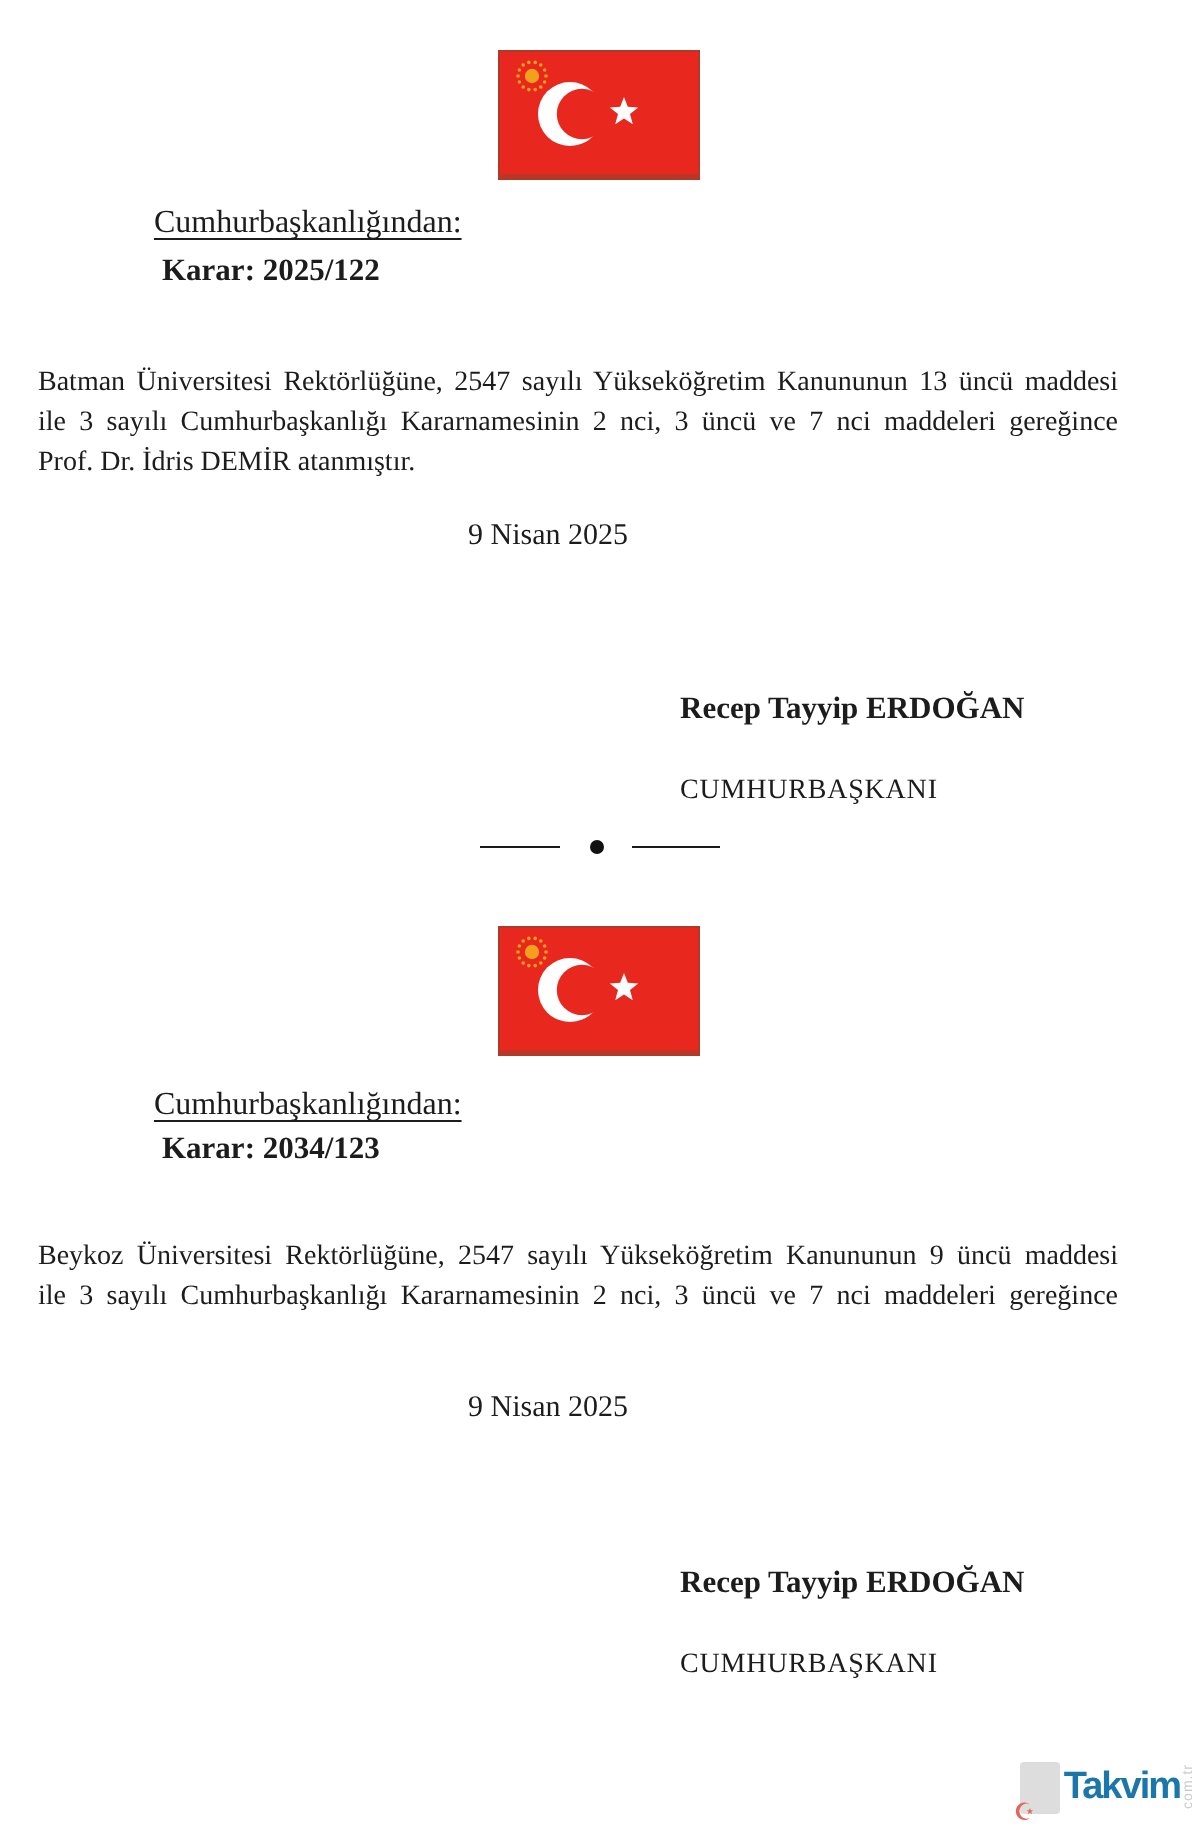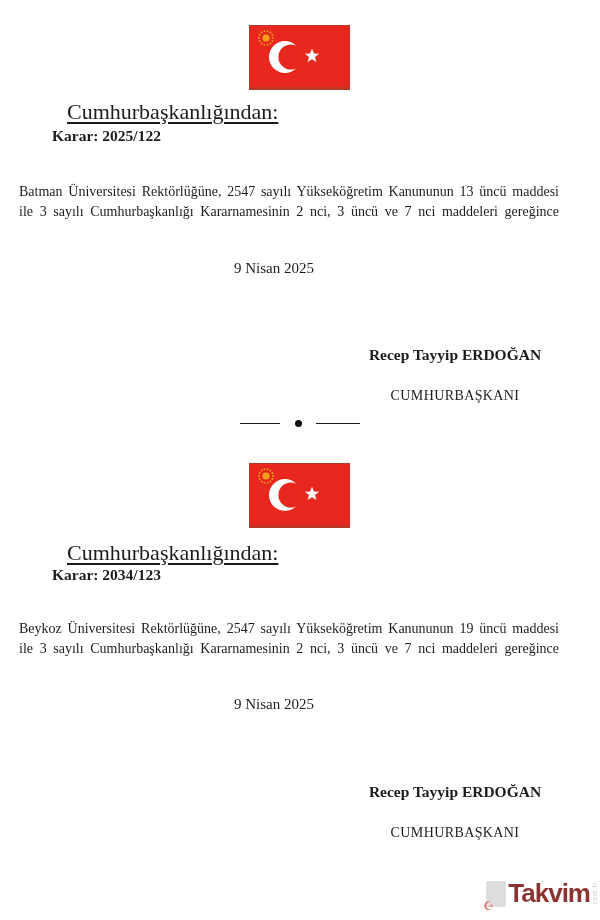--- a/index.html
+++ b/index.html
@@ -5,53 +5,53 @@
   html,body { margin:0; padding:0; background:#ffffff; }
   .page {
     position:relative; width:600px; height:920px; margin:0 auto;
     background:#ffffff; overflow:hidden;
     font-family:"Liberation Serif","DejaVu Serif",serif; color:#1c1c1c;
   }
   .flag { position:absolute; left:249px; width:101px; height:65px; }
   .flag svg { display:block; width:100%; height:100%; }
 
   .heading {
-    position:absolute; left:67px; font-size:22px; line-height:20px;
+    position:absolute; left:77px; font-size:16px; line-height:20px;
     text-decoration:underline; text-underline-offset:3px;
   }
-  .karar { position:absolute; left:52px; font-size:15.5px; font-weight:bold; line-height:18px; }
+  .karar { position:absolute; left:81px; font-size:15.5px; font-weight:bold; line-height:18px; }
 
   .body-block { position:absolute; left:19px; width:540px; font-size:14px; line-height:20px;margin-top:24px; }
   .body-line { white-space:nowrap; text-align:justify; text-align-last:justify; }
   .body-line.last-line { text-align:left; text-align-last:left; }
 
   .date-line { position:absolute; left:0; width:548px; text-align:center; font-size:15px; line-height:18px; }
 
-  .sig-block { position:absolute; left:340px; width:230px; text-align:center; }
+  .sig-block { position:absolute; left:340px; width:230px; }
   .sig-name { font-size:15.5px; font-weight:bold; line-height:17px; }
   .sig-title { margin-top:24px; font-size:14px; line-height:17px; letter-spacing:0.4px; }
 
   .divider {
     position:absolute; top:419px; left:240px; width:120px; height:9px;
     display:flex; align-items:center; justify-content:space-between;
   }
   .divider .seg { height:0; border-top:1.6px solid #1b1b1b; }
   .seg-left { width:40px; }
   .seg-right { width:44px; }
   .divider .dot { width:7px; height:7px; border-radius:50%; background:#111; }
 
   .watermark { position:absolute; top:880px; right:2px; display:flex; align-items:center; opacity:.9; }
   .wm-logo { width:20px; height:26px; background:#dadada; border-radius:2px; position:relative; margin-right:2px; flex:0 0 auto; }
   .wm-crescent {
     position:absolute; left:-3px; bottom:-5px; color:#e0564a; font-size:12px; line-height:12px;
     font-family:"DejaVu Sans",sans-serif;
   }
   .wm-text {
     font-family:"Liberation Sans","DejaVu Sans",sans-serif; font-weight:bold;
-    font-size:26px; line-height:27px; color:#7f1d1d; letter-spacing:-1px;
+    font-size:19px; line-height:27px; color:#0369a1; letter-spacing:-1px;
   }
   .wm-suffix {
     writing-mode:vertical-rl; transform:rotate(180deg);
     font-size:7px; color:#c6c6c6; letter-spacing:0.5px; margin-left:1px;
     font-family:"Liberation Sans","DejaVu Sans",sans-serif;
   }
 
   
   .flag-1 { top:25px; }
   .heading-1 { top:102px; }
@@ -101,20 +101,21 @@
     </svg>
   </div>
 
   <div class="heading heading-1">Cumhurbaşkanlığından:</div>
 
   <div class="karar karar-1">Karar: 2025/122</div>
 
   <div class="body-block body-1">
     <div class="body-line">Batman Üniversitesi Rektörlüğüne, 2547 sayılı Yükseköğretim Kanununun 13 üncü maddesi</div>
     <div class="body-line">ile 3 sayılı Cumhurbaşkanlığı Kararnamesinin 2 nci, 3 üncü ve 7 nci maddeleri gereğince</div>
+    <div class="body-line last-line">Prof. Dr. İdris DEMİR atanmıştır.</div>
   </div>
 
   <div class="date-line date-1">9 Nisan 2025</div>
 
   <div class="sig-block sig-1">
     <div class="sig-name">Recep Tayyip ERDOĞAN</div>
     <div class="sig-title">CUMHURBAŞKANI</div>
   </div>
 
   <div class="divider">
@@ -150,21 +151,21 @@
         <polygon points="63,23.5 64.9,28.4 70.1,28.7 66,32 67.4,37.1 63,34.2 58.6,37.1 60,32 55.9,28.7 61.1,28.4" fill="#ffffff"></polygon>
       </g>
     </svg>
   </div>
 
   <div class="heading heading-2">Cumhurbaşkanlığından:</div>
 
   <div class="karar karar-2">Karar: 2034/123</div>
 
   <div class="body-block body-2">
-    <div class="body-line">Beykoz Üniversitesi Rektörlüğüne, 2547 sayılı Yükseköğretim Kanununun 19 üncü maddesi</div>
+    <div class="body-line">Beykoz Üniversitesi Rektörlüğüne, 2547 sayılı Yükseköğretim Kanununun 9 üncü maddesi</div>
     <div class="body-line">ile 3 sayılı Cumhurbaşkanlığı Kararnamesinin 2 nci, 3 üncü ve 7 nci maddeleri gereğince</div>
   </div>
 
   <div class="date-line date-2">9 Nisan 2025</div>
 
   <div class="sig-block sig-2">
     <div class="sig-name">Recep Tayyip ERDOĞAN</div>
     <div class="sig-title">CUMHURBAŞKANI</div>
   </div>
 

